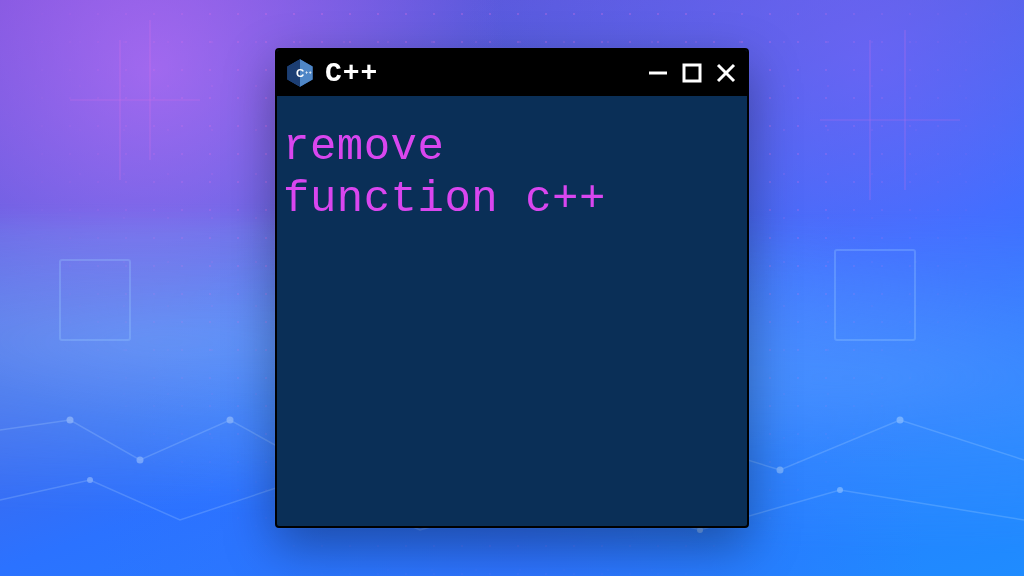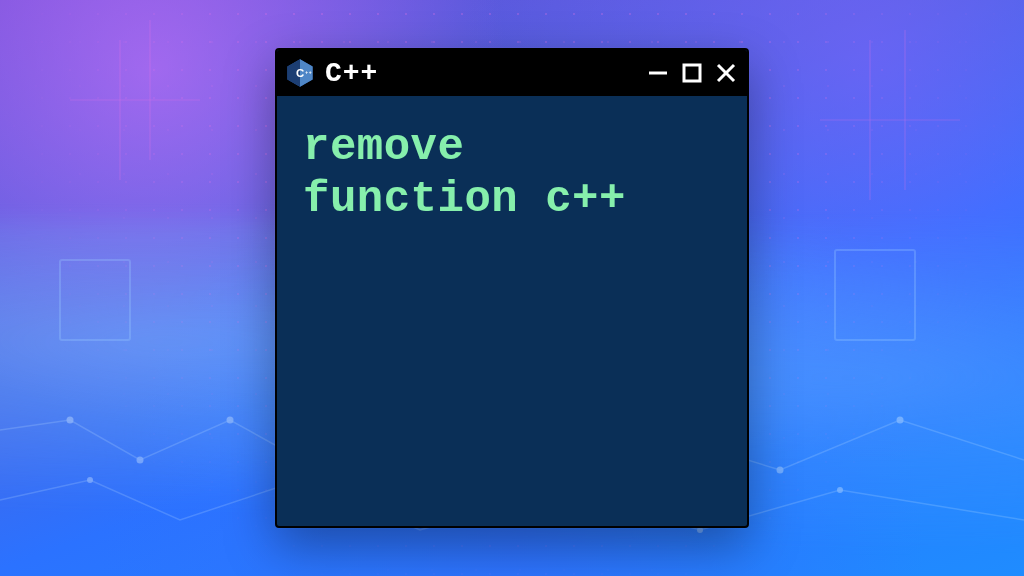--- a/index.html
+++ b/index.html
@@ -100,27 +100,27 @@
     .win-btn {
       width: 22px; height: 22px;
       display: flex; align-items: center; justify-content: center;
       color: #fff;
       cursor: pointer;
     }
     .win-btn svg { display: block; }
 
     .content {
       flex: 1;
-      padding: 26px 26px;
-      color: #86efac;
+      padding: 26px 6px;
+      color: #d946ef;
       font-family: 'Consolas','Courier New',monospace;
       font-size: 44px;
       line-height: 1.18;
       letter-spacing: 0.5px;
-      font-weight: 700;
+      font-weight: 400;
       white-space: pre-line;
     }
   </style>
 </head>
 <body>
 
 <div class="bg"></div>
 <div class="wave"></div>
 <div class="dots"></div>
 <svg class="lines" viewBox="0 0 1024 576" preserveAspectRatio="none">

